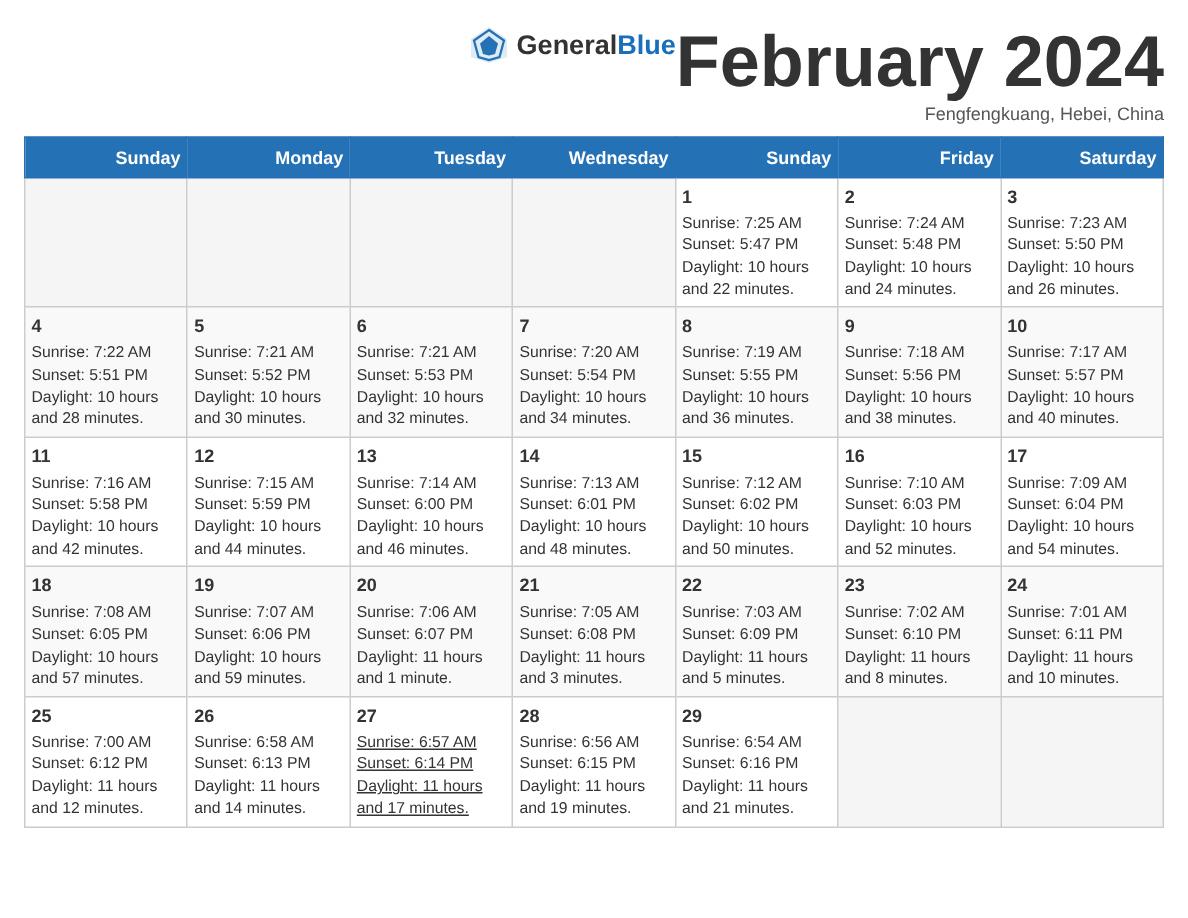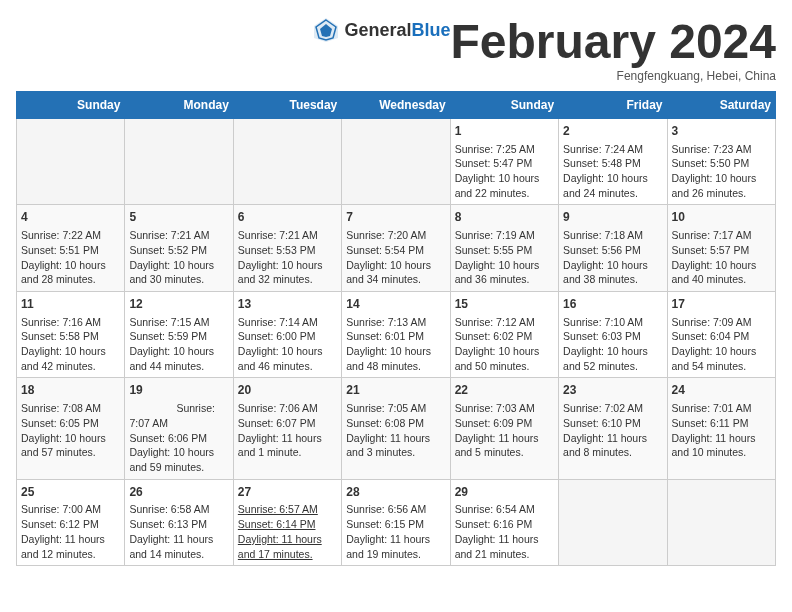--- a/index.html
+++ b/index.html
@@ -183,21 +183,21 @@
 Sunset: 6:03 PM
 Daylight: 10 hours and 52 minutes.</span></td>
         <td><span class="day-num">17</span><span class="day-info" style="white-space: pre-line;">Sunrise: 7:09 AM
 Sunset: 6:04 PM
 Daylight: 10 hours and 54 minutes.</span></td>
       </tr>
       <tr>
         <td><span class="day-num">18</span><span class="day-info" style="white-space: pre-line;">Sunrise: 7:08 AM
 Sunset: 6:05 PM
 Daylight: 10 hours and 57 minutes.</span></td>
-        <td><span class="day-num">19</span><span class="day-info" style="white-space: pre-line; margin-left: 47px;">Sunrise: 7:07 AM
+        <td><span class="day-num">19</span><span class="day-info" style="white-space: pre-line;">Sunrise: 7:07 AM
 Sunset: 6:06 PM
 Daylight: 10 hours and 59 minutes.</span></td>
         <td><span class="day-num">20</span><span class="day-info" style="white-space: pre-line;">Sunrise: 7:06 AM
 Sunset: 6:07 PM
 Daylight: 11 hours and 1 minute.</span></td>
         <td><span class="day-num">21</span><span class="day-info" style="white-space: pre-line;">Sunrise: 7:05 AM
 Sunset: 6:08 PM
 Daylight: 11 hours and 3 minutes.</span></td>
         <td><span class="day-num">22</span><span class="day-info" style="white-space: pre-line;">Sunrise: 7:03 AM
 Sunset: 6:09 PM

